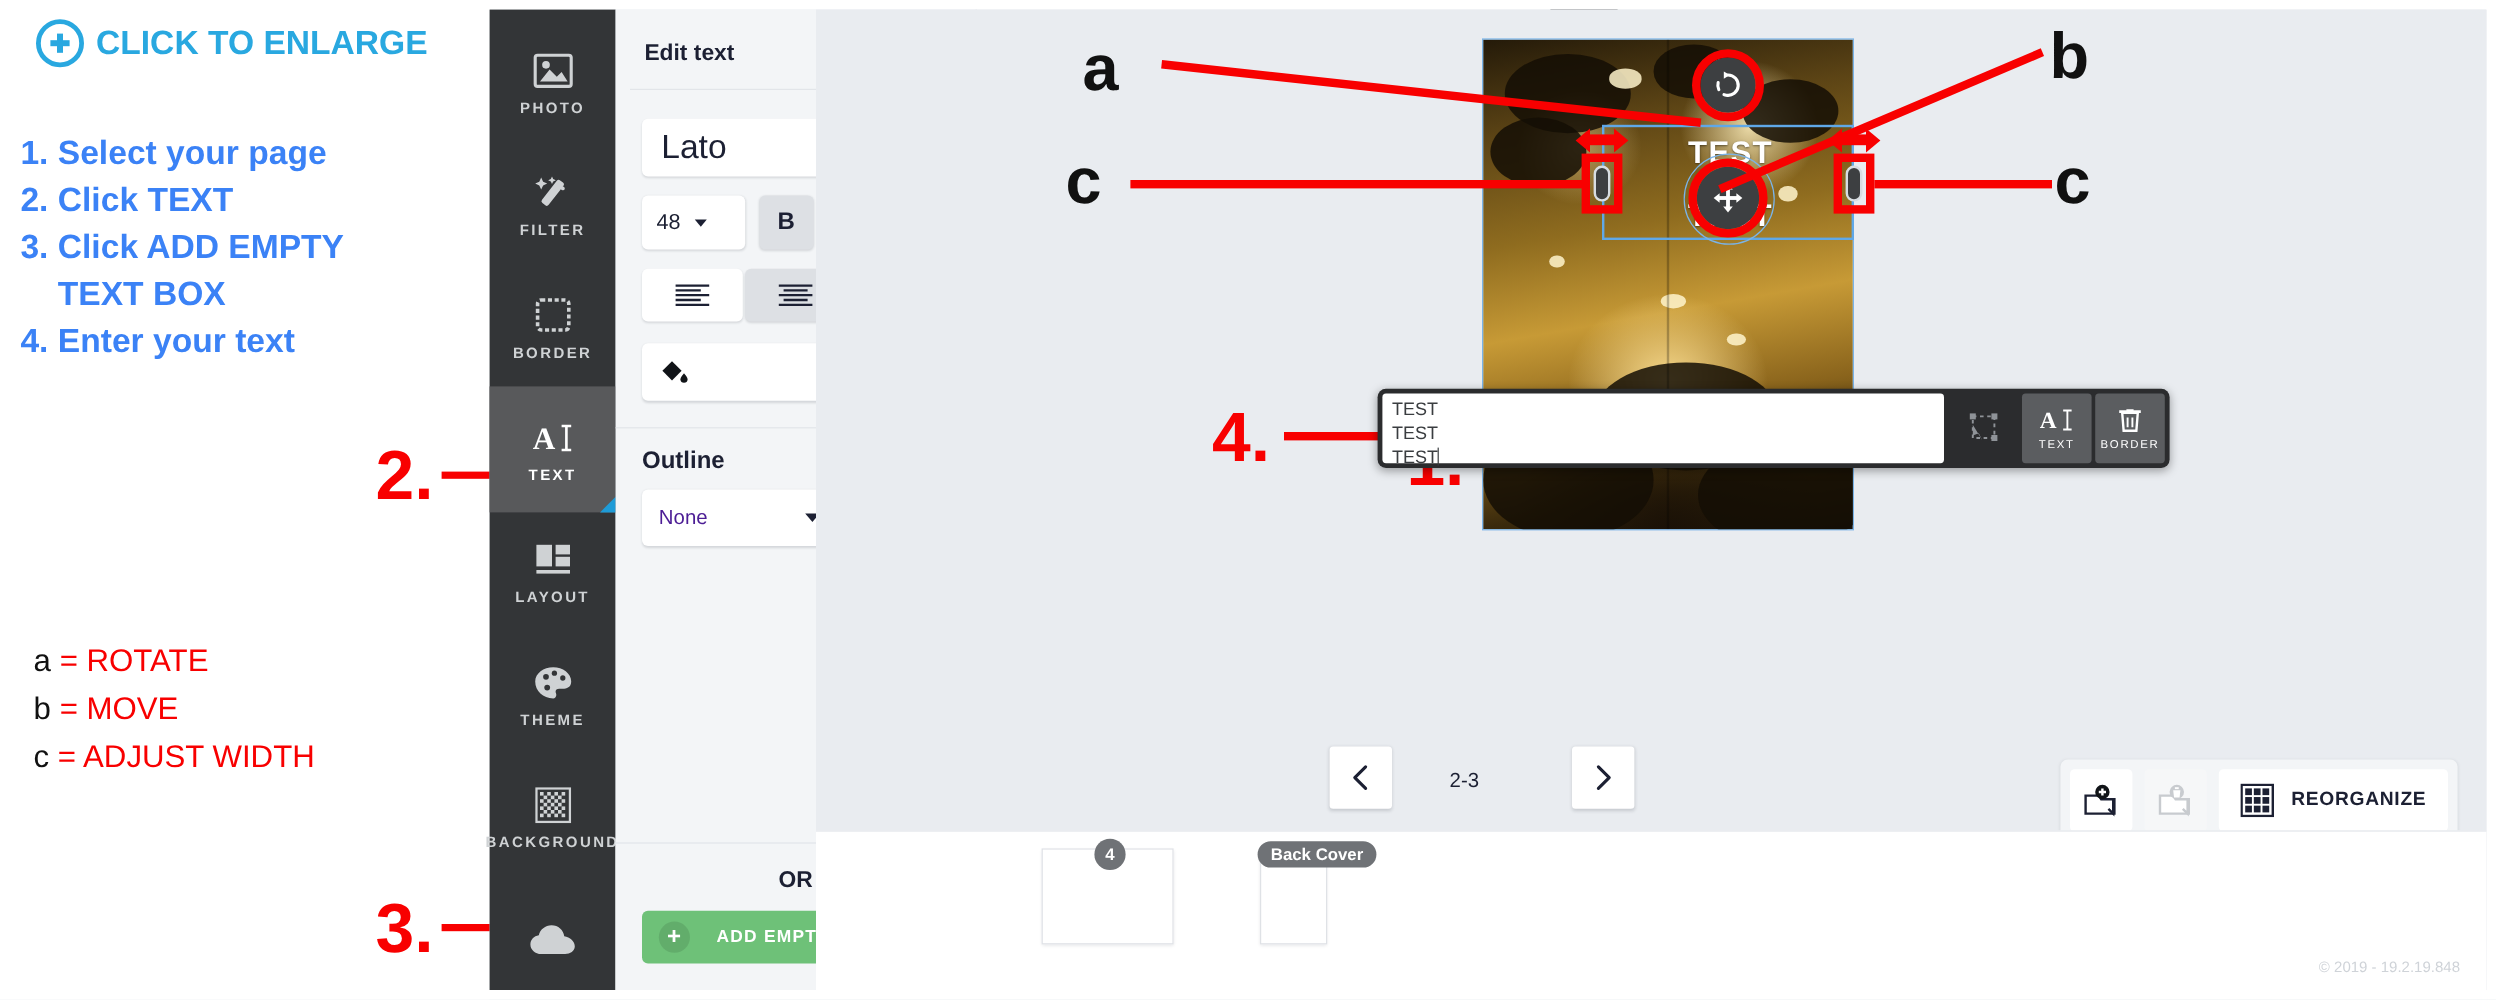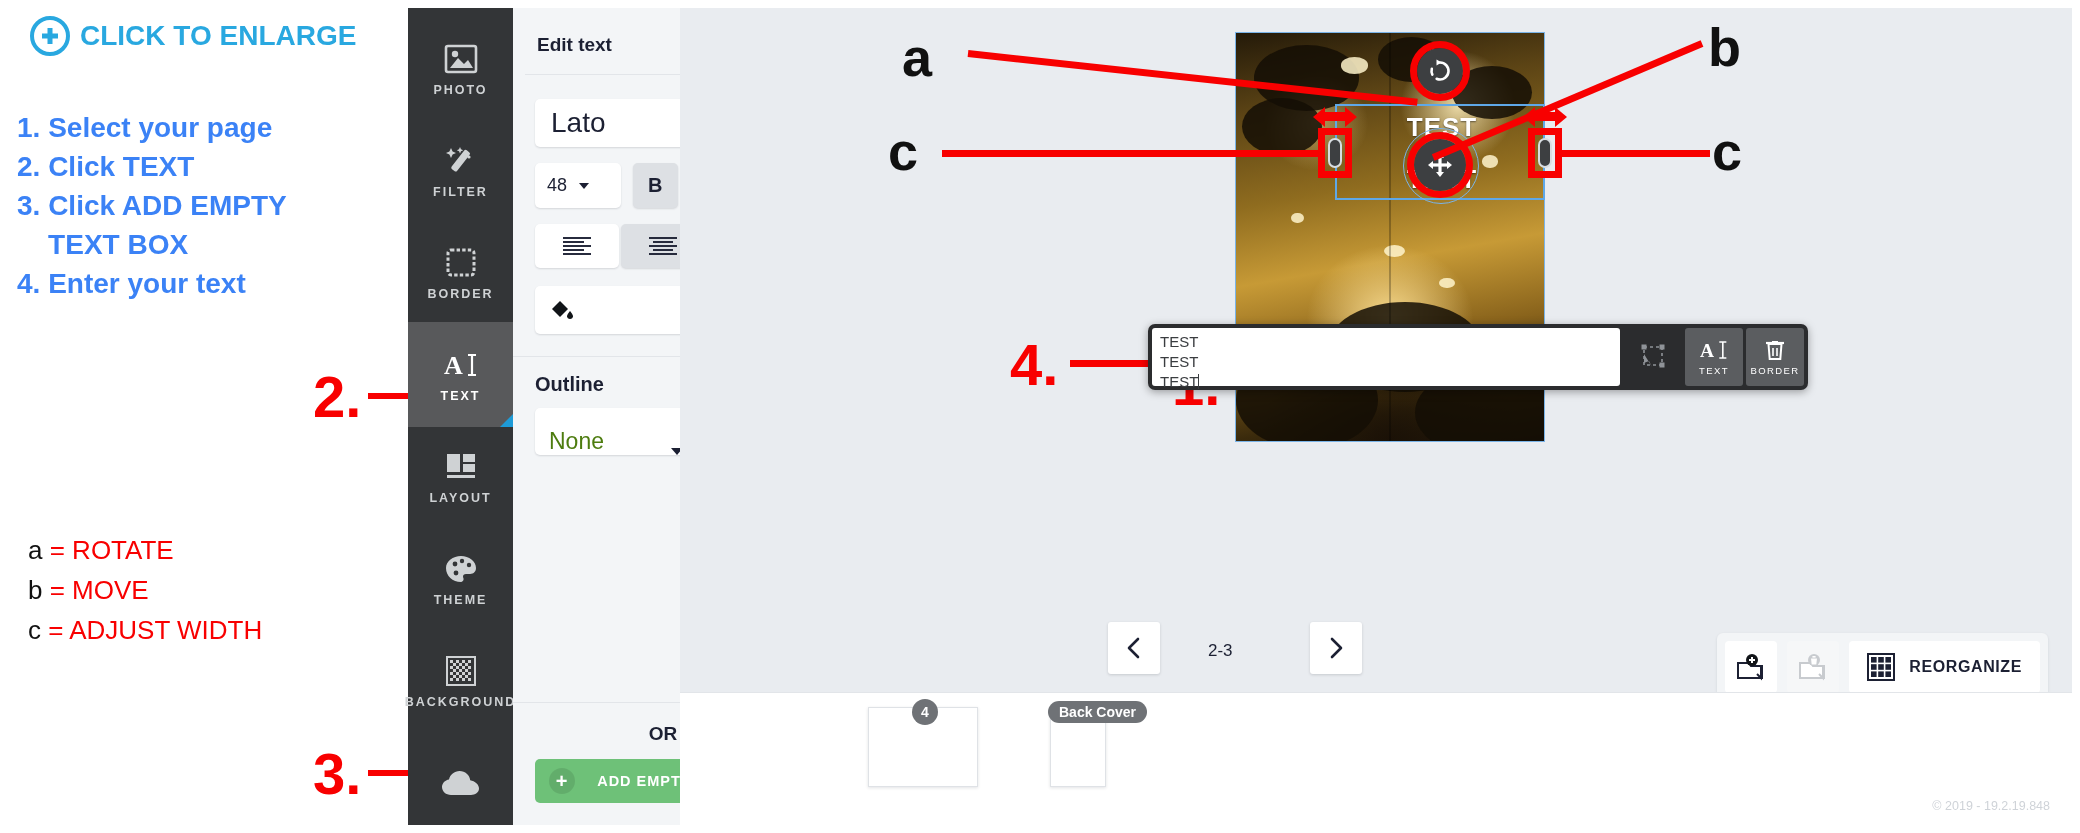--- a/index.html
+++ b/index.html
@@ -55,21 +55,21 @@
   #size-select{width:86px;height:45px;display:flex;align-items:center;gap:12px;padding:0 12px;font-size:18px;color:#1c2033;}
   .sqbtn{width:45px;height:45px;display:flex;align-items:center;justify-content:center;font-size:20px;color:#1c2033;}
   .sqbtn.on{background:#dde0e4;}
   #row-align{display:flex;justify-content:space-between;margin-top:16px;}
   .alignbtn{width:84px;height:44px;display:flex;align-items:center;justify-content:center;}
   .alignbtn.on{background:#dde0e4;}
   #fill-select{height:48px;display:flex;align-items:center;justify-content:space-between;padding:0 14px;margin-top:18px;}
   #outline-sep{height:1px;background:#e2e5e9;margin:22px -22px 0 -22px;}
   #outline-label{font-size:20px;font-weight:bold;color:#1c2033;margin-top:16px;}
   #row-outline{display:flex;gap:12px;margin-top:12px;}
-  #outline-select{flex:1;height:47px;display:flex;align-items:flex-end;justify-content:space-between;padding:0 14px;font-size:23px;color:#4d7c0f;}
+  #outline-select{flex:1;height:47px;display:flex;align-items:center;justify-content:space-between;padding:0 14px;font-size:17px;color:#4c1d95;}
   #outline-color{width:82px;height:47px;display:flex;align-items:center;justify-content:space-around;background:#f7f8f9;}
   #panel-foot{border-top:1px solid #e2e5e9;padding:14px 22px 22px 22px;background:#f3f5f7;}
   #or-label{text-align:center;font-size:19px;font-weight:bold;color:#1c2033;padding:6px 0 14px 0;}
   #add-empty-btn{height:44px;background:#6ec178;border-radius:5px;display:flex;align-items:center;justify-content:center;gap:22px;color:#ffffff;font-size:14.5px;font-weight:bold;letter-spacing:1px;}
   #add-empty-plus{width:26px;height:26px;border-radius:50%;background:rgba(0,0,0,.10);display:flex;align-items:center;justify-content:center;font-size:20px;line-height:1;}
 
   
   #closebar{left:884px;top:0;width:56px;height:50px;background:#3c3e40;display:flex;align-items:center;justify-content:center;}
   #toolstrip{left:884px;top:58px;width:56px;height:262px;background:#fafbfc;box-shadow:1px 1px 3px rgba(20,25,40,.12);display:flex;flex-direction:column;align-items:center;padding-top:8px;gap:2px;}
   .tool{width:56px;height:52px;display:flex;align-items:center;justify-content:center;}

